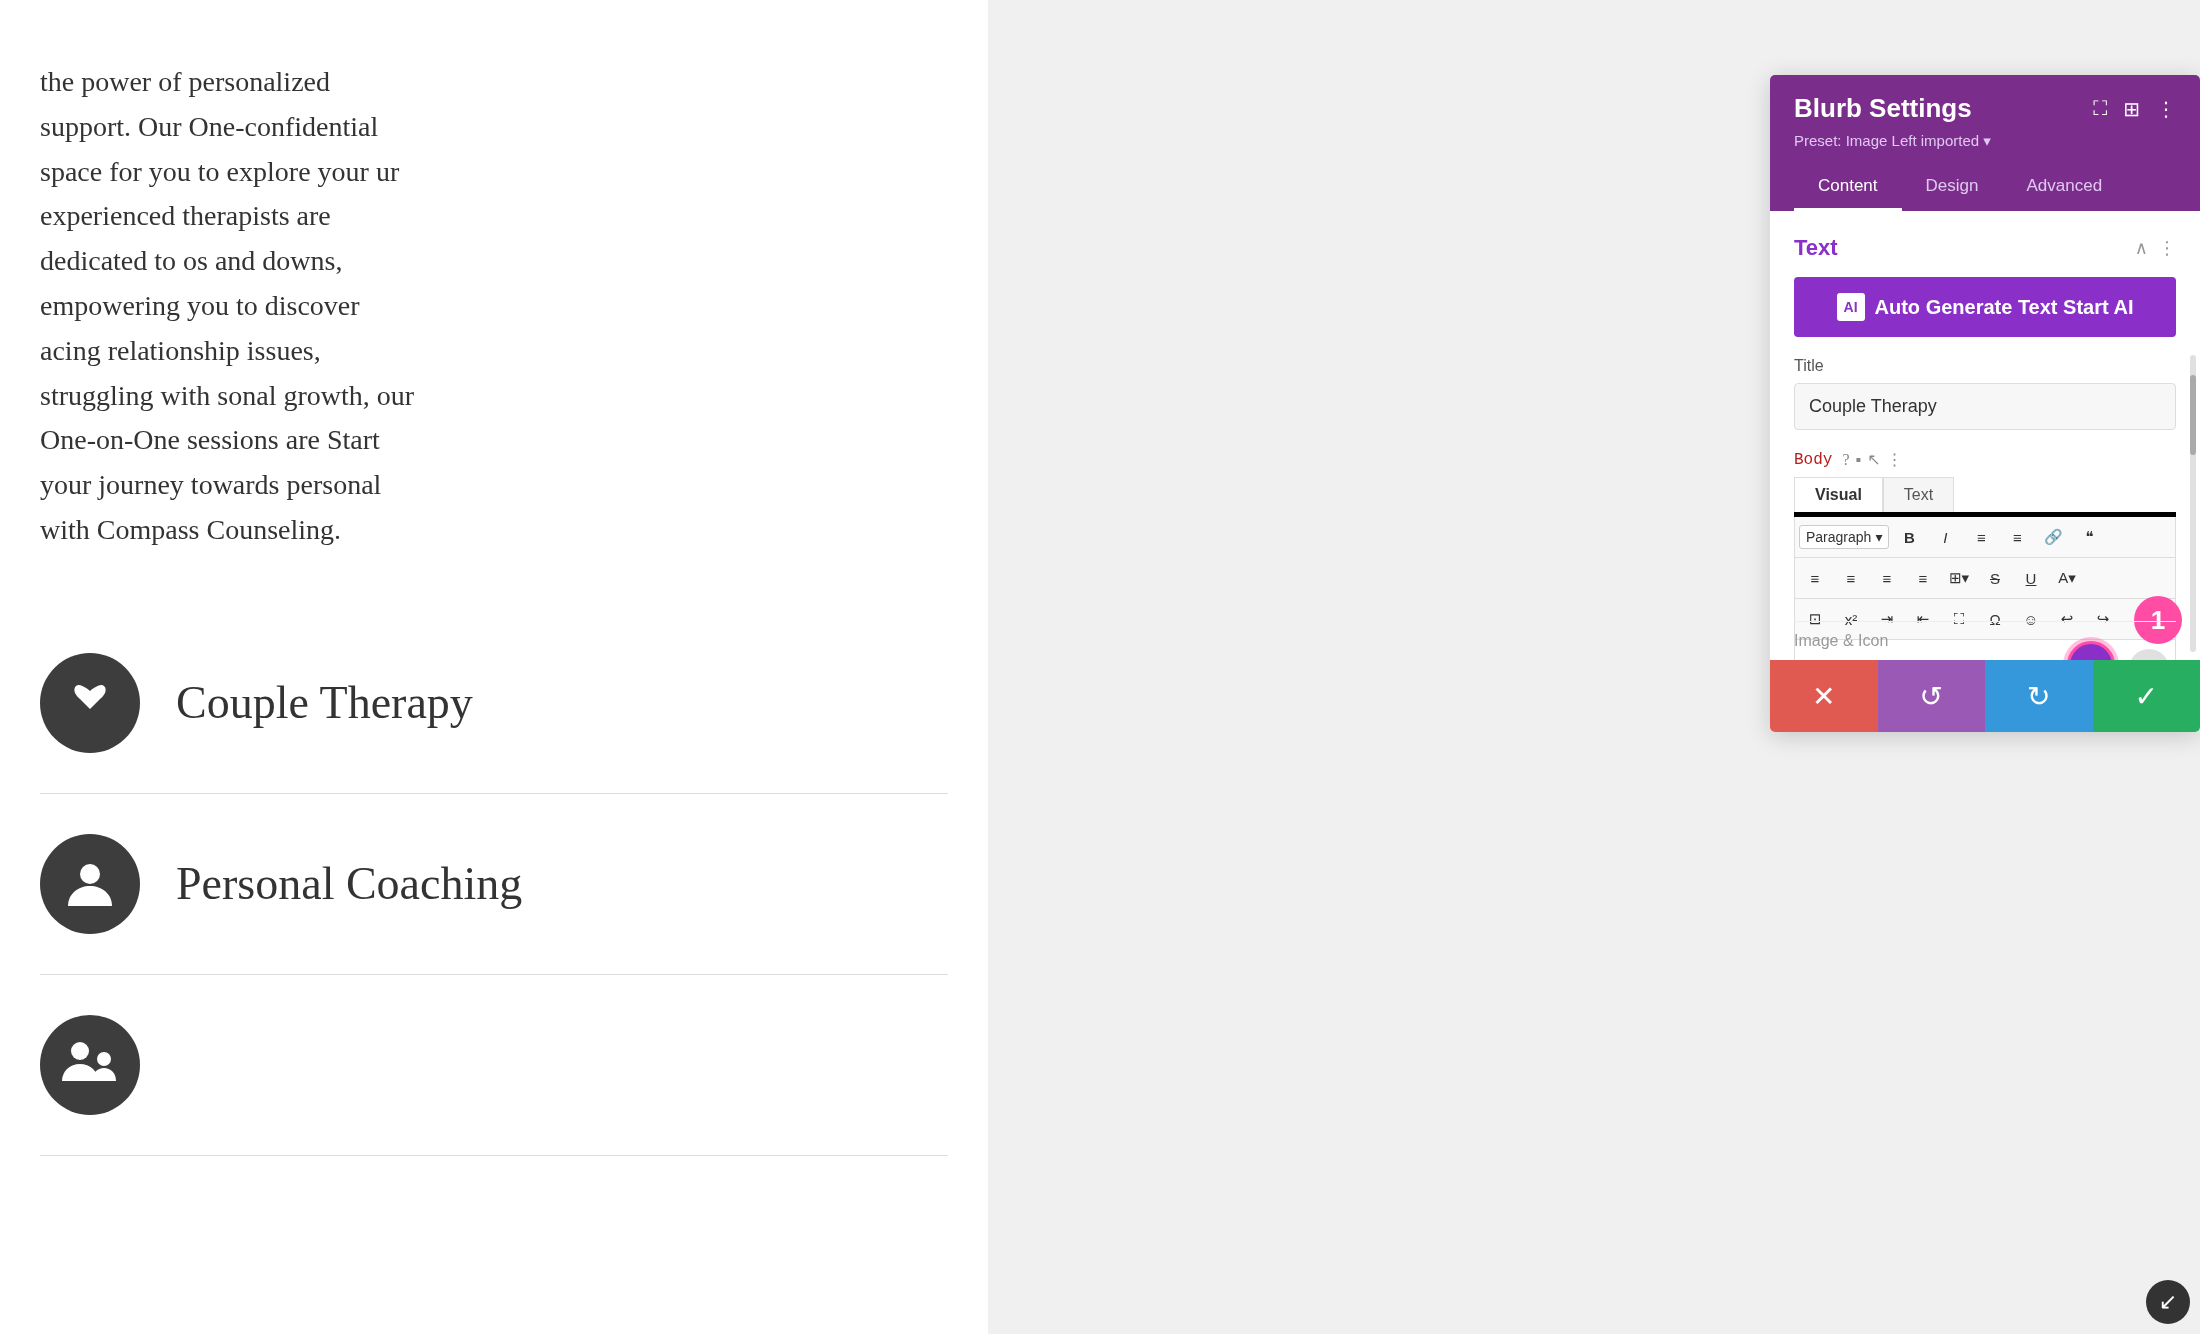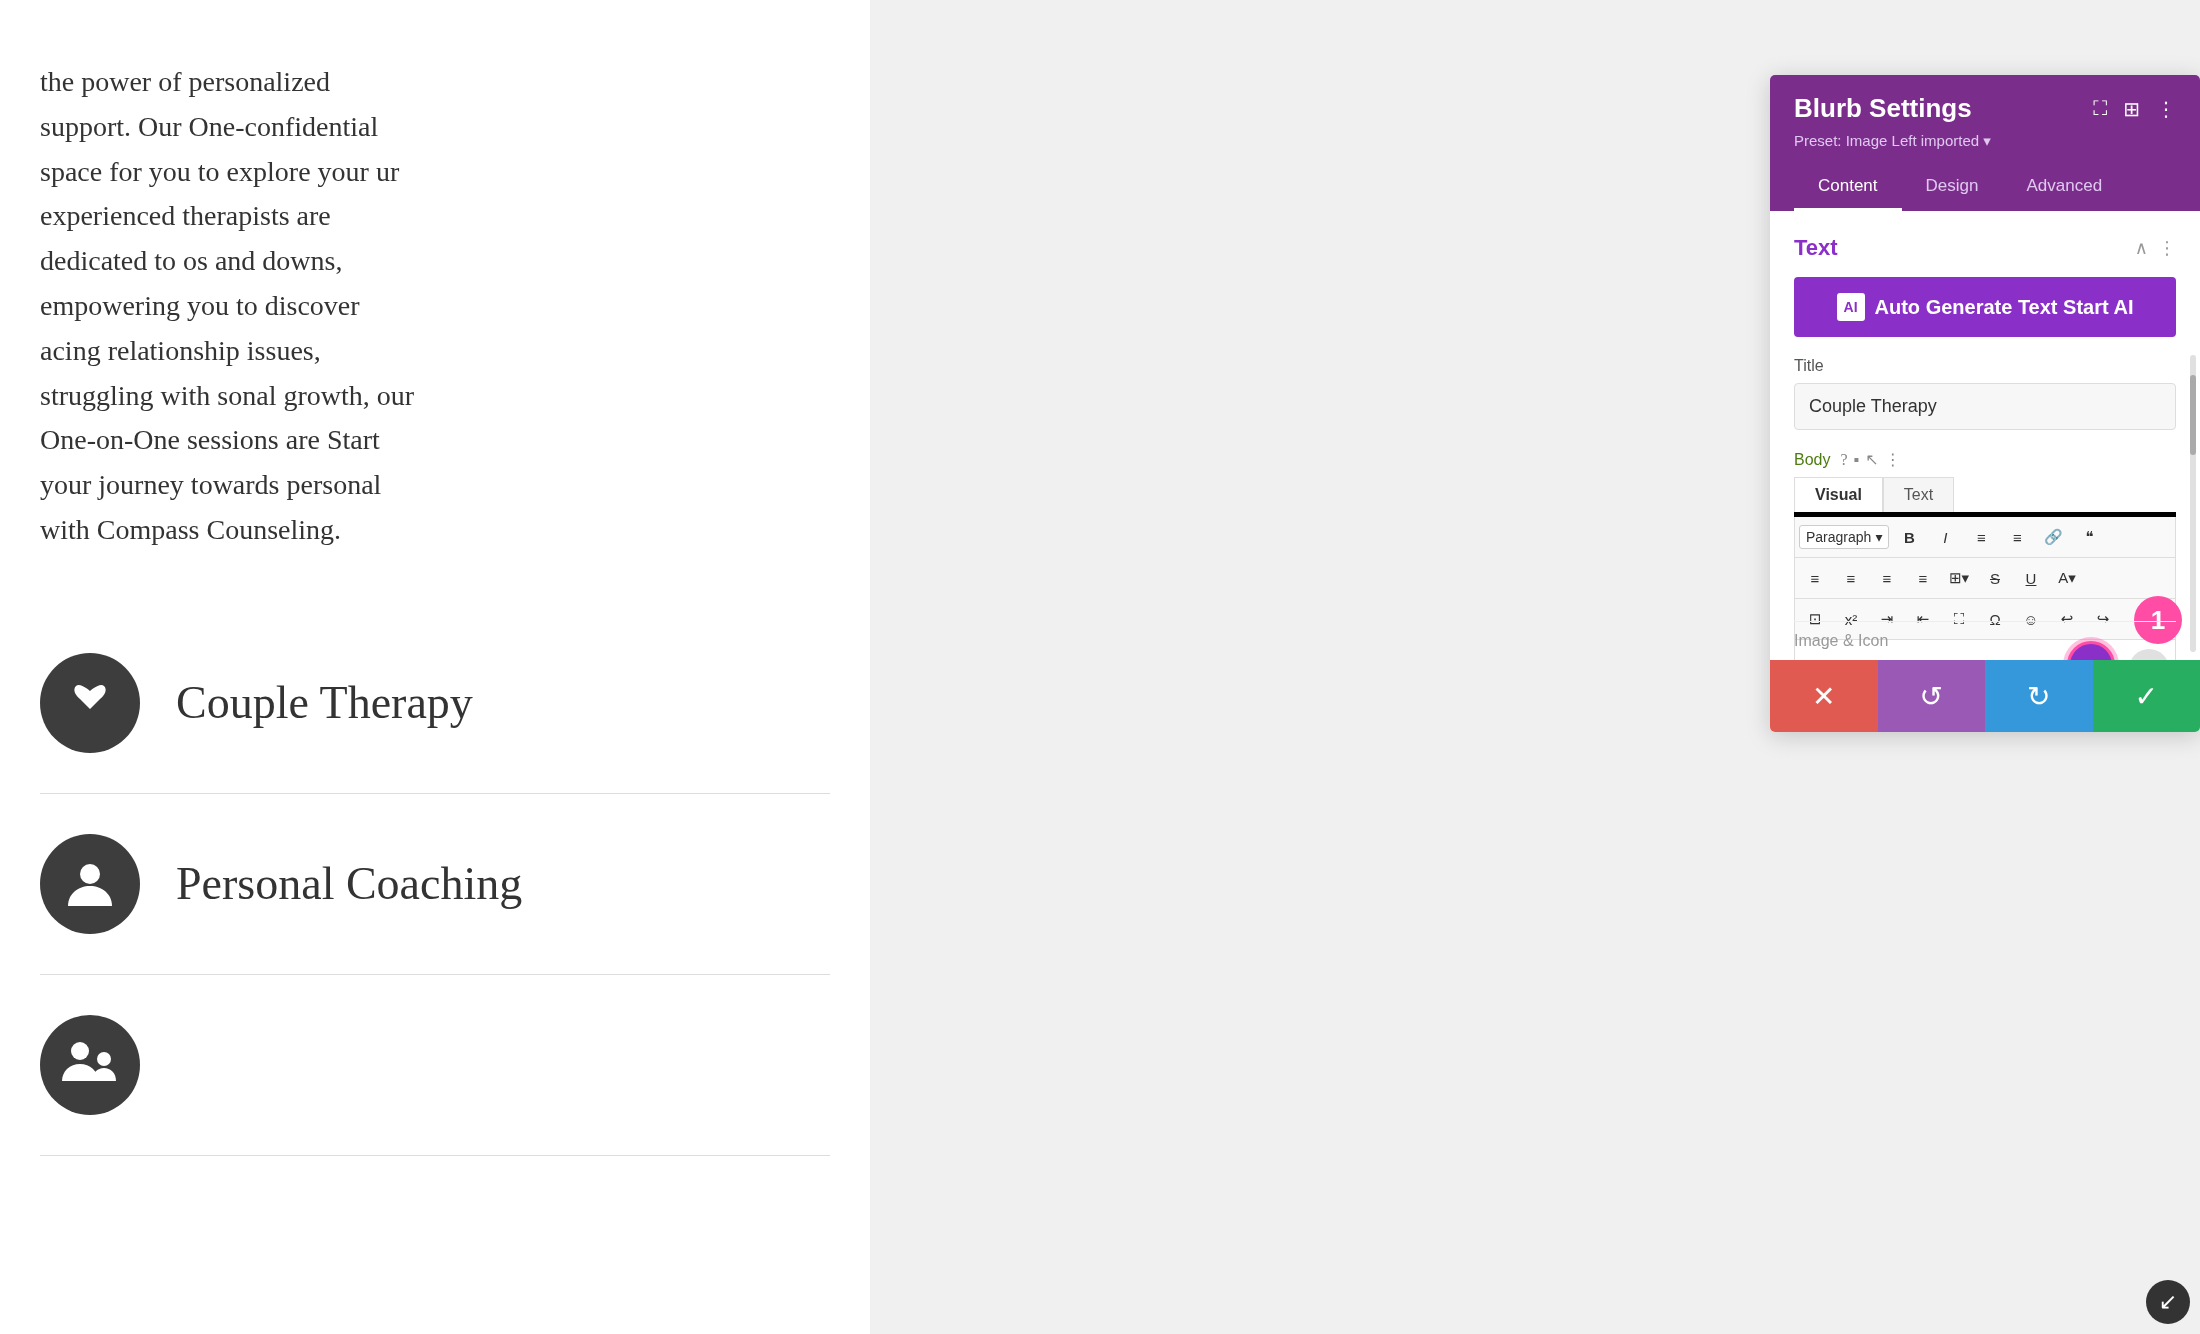--- a/index.html
+++ b/index.html
@@ -10,21 +10,21 @@
       height: 1334px;
       overflow: hidden;
       position: relative;
     }
 
     
     .main-content {
       position: absolute;
       left: 0;
       top: 0;
-      width: 870px;
+      width: 988px;
       height: 1334px;
       background: #ffffff;
       padding: 60px 40px;
     }
 
     .body-text {
       font-size: 28px;
       color: #333;
       line-height: 1.6;
       margin-bottom: 60px;
@@ -222,22 +222,22 @@
 
     .body-label-row {
       display: flex;
       align-items: center;
       gap: 10px;
       margin-bottom: 8px;
     }
 
     .body-label {
       font-size: 16px;
-      color: #4d7c0f;
-      font-family: Liberation Sans, sans-serif;
+      color: #b91c1c;
+      font-family: Liberation Mono, monospace;
     }
 
     .body-icons {
       display: flex;
       gap: 6px;
       align-items: center;
     }
 
     .body-icon {
       font-size: 16px;

